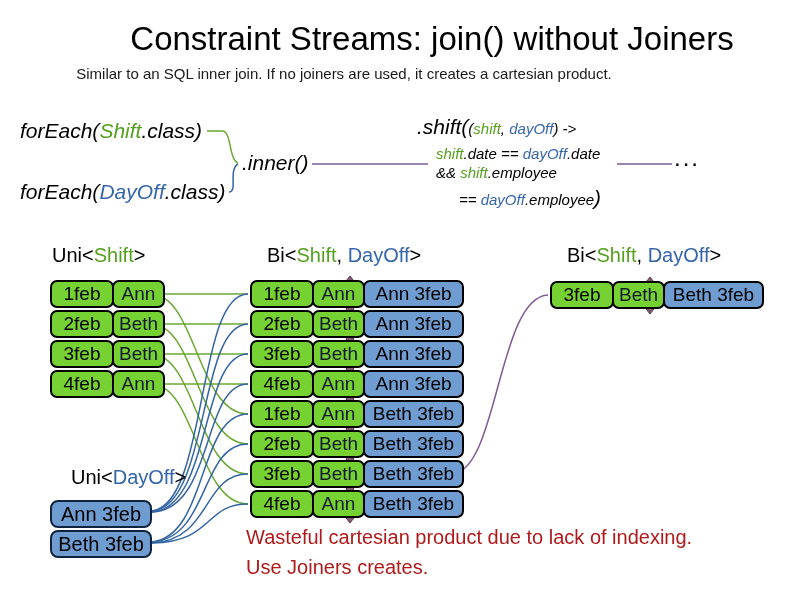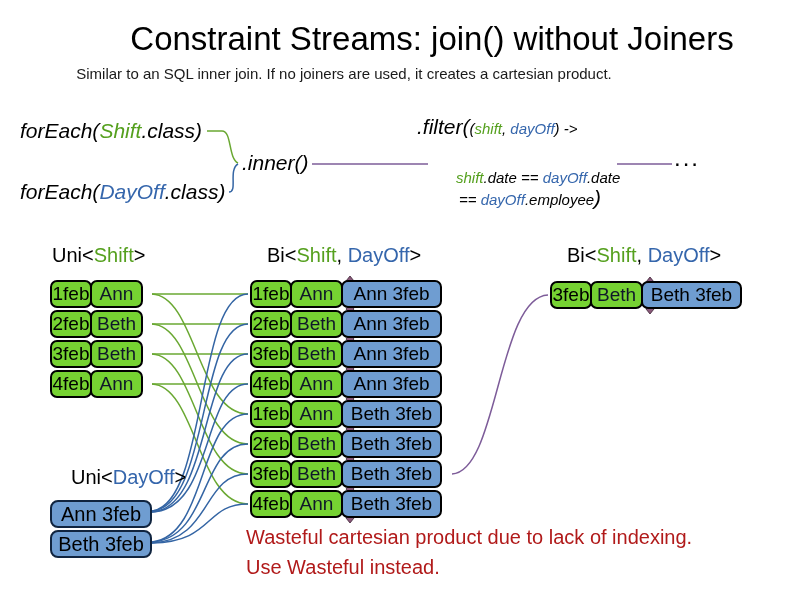--- a/index.html
+++ b/index.html
@@ -13,21 +13,21 @@
   .gr{color:#55a01e;}
   .bl{color:#3566ac;}
   .header{font-size:20px;color:#000;white-space:nowrap;}
   .fact{display:flex;align-items:flex-start;}
   .cell{border:2px solid #000;border-radius:7px;height:28px;box-sizing:border-box;
         display:flex;align-items:center;justify-content:center;font-size:19px;color:#000;
         background:#fff;}
   .cell + .cell{margin-left:-2px;}
   .green{background:#76d232;}
   .blue{background:#6f9dd1;}
-  .w-date{width:42px;}
+  .w-date{width:64px;}
   .w-emp{width:53px;}
   .w-pair{width:101px;}
   .emp{color:#0f172a;}
   .dayoff-box{width:102px;height:28px;border:2px solid #10243f;border-radius:8px;box-sizing:border-box;
         display:flex;align-items:center;justify-content:center;font-size:20px;color:#000;background:#6f9dd1;}
   .warning{font-size:20px;color:#b11a1a;white-space:nowrap;}
   svg{position:absolute;top:0;left:0;pointer-events:none;}
   .ellipsis{font-size:24px;letter-spacing:2px;color:#000;}
 </style>
 </head>
@@ -90,24 +90,27 @@
 
   <div class="abs code" style="left:20px;top:119px;">
     <span>forEach(</span><span class="gr">Shift</span><span>.class)</span>
   </div>
   <div class="abs code" style="left:20px;top:180px;">
     <span>forEach(</span><span class="bl">DayOff</span><span>.class)</span>
   </div>
   <div class="abs code" style="left:242px;top:151px;">.inner()</div>
 
   <div class="abs code" style="left:417px;top:115px;">
-    <span>.filter(</span><span class="sm">(</span><span class="sm gr">shift</span><span class="sm">, </span><span class="sm bl">dayOff</span><span class="sm">) -&gt;</span>
+    <span>.shift(</span><span class="sm">(</span><span class="sm gr">shift</span><span class="sm">, </span><span class="sm bl">dayOff</span><span class="sm">) -&gt;</span>
   </div>
-  <div class="abs code sm" style="left:456px;top:145px;margin-top:24px;">
+  <div class="abs code sm" style="left:436px;top:145px;">
     <span class="gr">shift</span><span>.date == </span><span class="bl">dayOff</span><span>.date</span>
+  </div>
+  <div class="abs code sm" style="left:436px;top:164px;">
+    <span>&amp;&amp; </span><span class="gr">shift</span><span>.employee</span>
   </div>
   <div class="abs code sm" style="left:459px;top:186px;">
     <span>== </span><span class="bl">dayOff</span><span>.employee</span><span style="font-size:21px;">)</span>
   </div>
   <div class="abs ellipsis" style="left:674px;top:144px;">...</div>
 
   <div class="abs header" style="left:52px;top:244px;">
     <span>Uni&lt;</span><span class="gr">Shift</span><span>&gt;</span>
   </div>
   <div class="abs header" style="left:267px;top:244px;">
@@ -181,15 +184,15 @@
   <div class="abs fact" style="left:550px;top:281px;">
     <div class="cell green w-date">3feb</div>
     <div class="cell green w-emp emp">Beth</div>
     <div class="cell blue w-pair">Beth 3feb</div>
   </div>
 
   <div class="abs dayoff-box" style="left:50px;top:500px;">Ann 3feb</div>
   <div class="abs dayoff-box" style="left:50px;top:530px;">Beth 3feb</div>
 
   <div class="abs warning" style="left:246px;top:526px;">Wasteful cartesian product due to lack of indexing.</div>
-  <div class="abs warning" style="left:246px;top:556px;">Use Wasteful instead.</div>
+  <div class="abs warning" style="left:246px;top:556px;">Use Joiners creates.</div>
 
 </div>
 
 </body></html>

